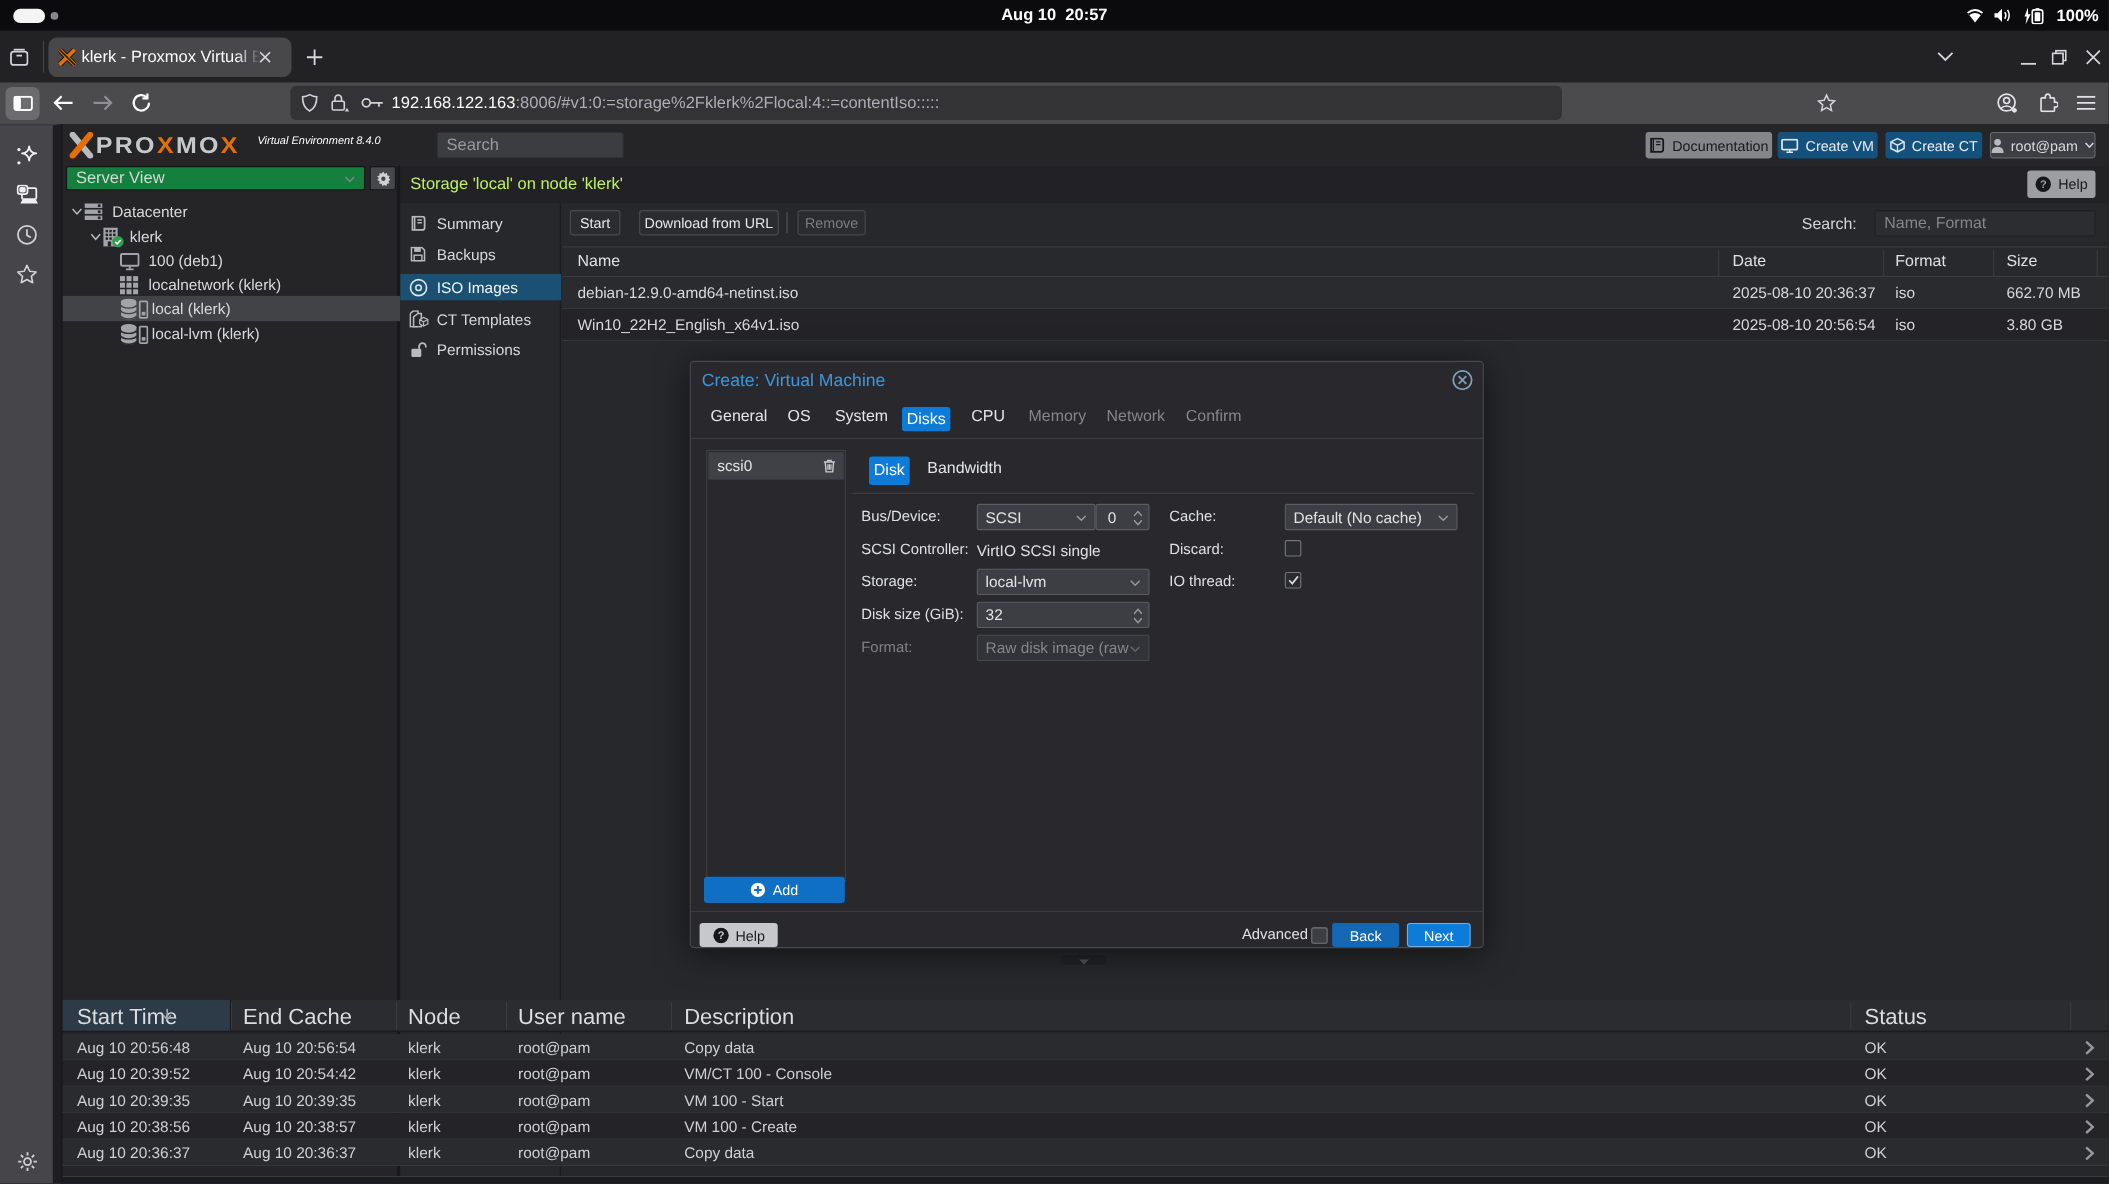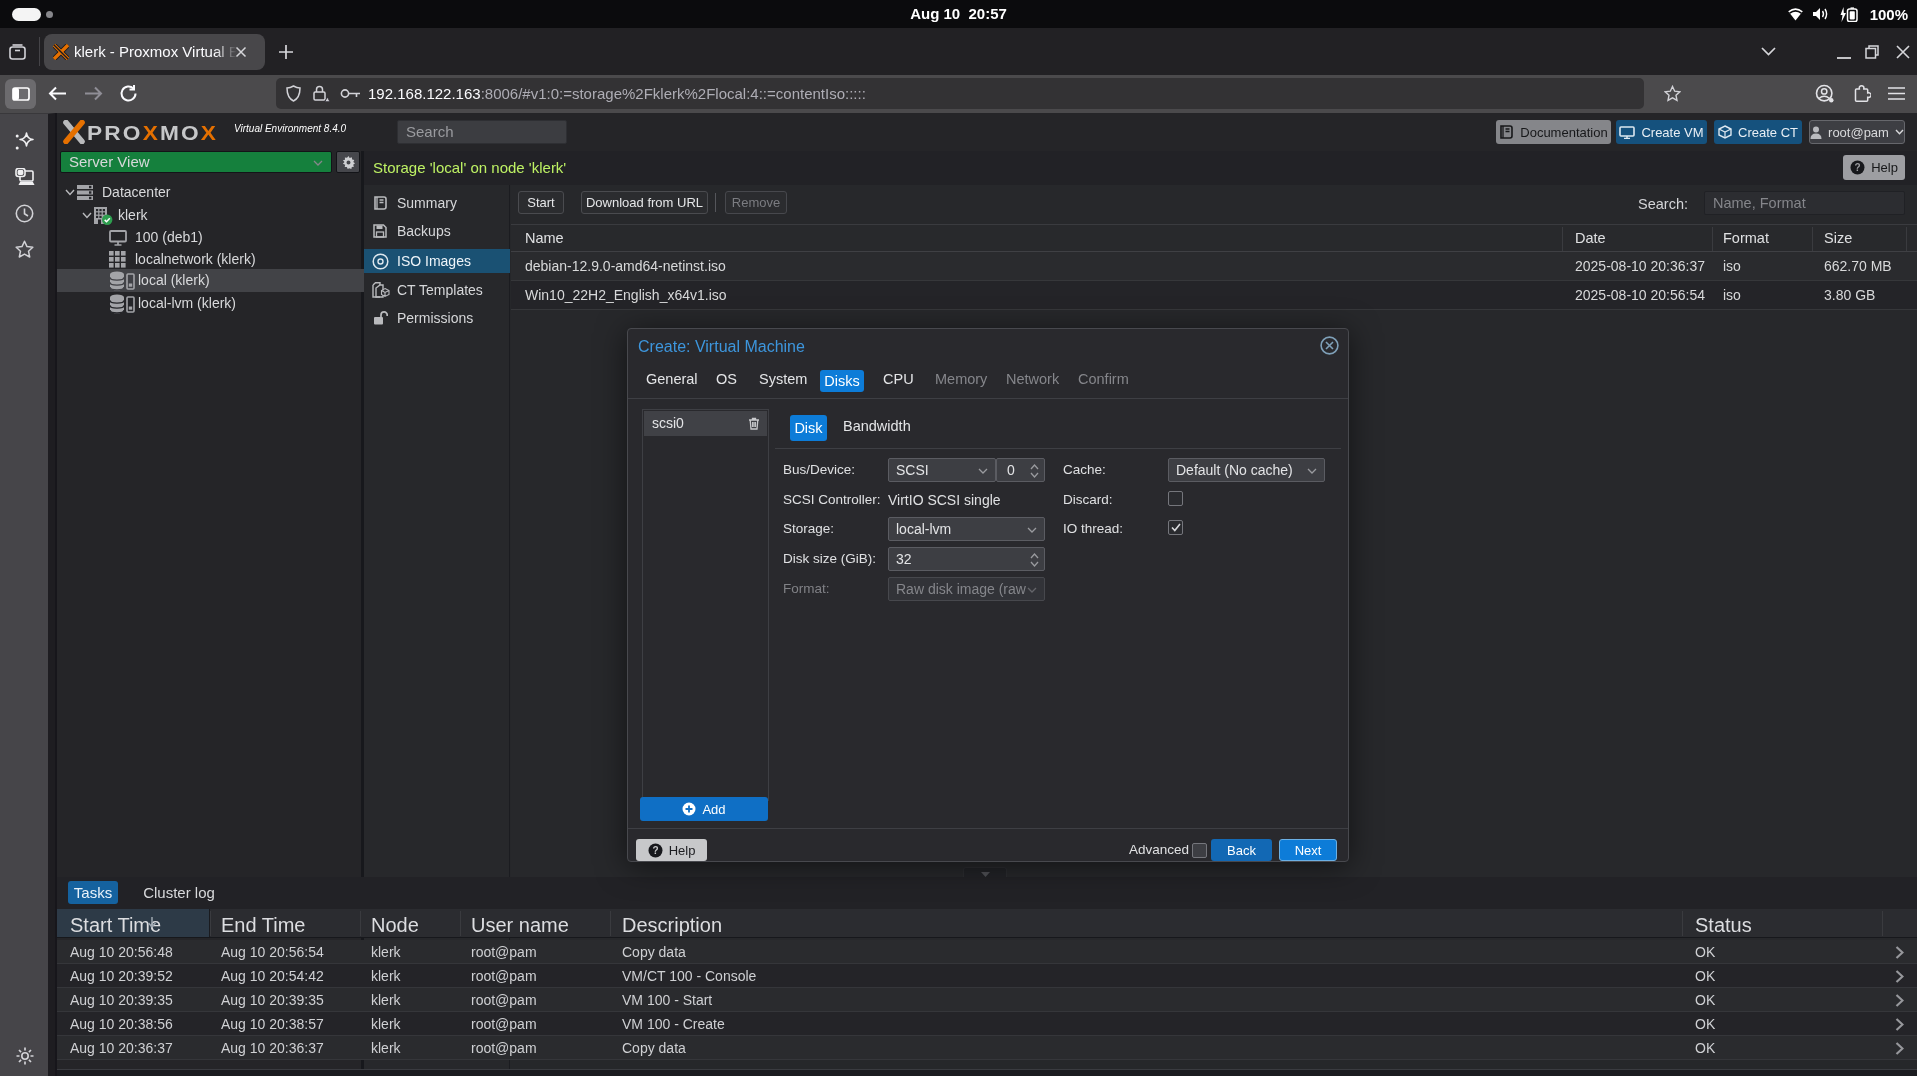--- a/index.html
+++ b/index.html
@@ -19,21 +19,21 @@
 
 
 #tabbar { position:absolute; left:0; top:28px; width:1917px; height:47px; background:#222124; }
 #tabbar .vsep { position:absolute; left:39px; top:9px; width:1px; height:29px; background:#454448; }
 .tab { position:absolute; left:44px; top:6px; width:221px; height:36px; border-radius:8px; background:#48474a; }
 .tab .title { position:absolute; left:30px; top:0; width:166px; height:36px; line-height:36px; font-size:15px; color:#fbfbfe; white-space:nowrap; overflow:hidden; -webkit-mask-image:linear-gradient(90deg,#000 85%,transparent 98%); }
 
 
 #navbar { position:absolute; left:0; top:75px; width:1917px; height:38px; background:#4b4a4c; }
 #navbar .toggle { position:absolute; left:5px; top:4px; width:31px; height:30px; border-radius:6px; background:#6c6b6e; }
-#urlbar { position:absolute; left:276px; top:3px; width:1368px; height:31px; border-radius:5px; background:#333234; }
+#urlbar { position:absolute; left:264px; top:3px; width:1156px; height:31px; border-radius:5px; background:#333234; }
 #urlbar .txt { position:absolute; left:92px; top:0; height:31px; line-height:31px; font-size:15px; color:#fbfbfe; white-space:nowrap; }
 #urlbar .txt span { color:#aeadb5; }
 
 
 #app { position:absolute; left:0; top:113px; width:1703px; height:963px; }
 #strip { position:absolute; left:0; top:0; width:55px; height:963px; background:#464549; border-right:7px solid #1e1d21; border-top:1px solid #39383b; }
 #page { position:absolute; left:55px; top:0; width:1862px; height:963px; background:#26272a; border-left:2px solid #17161b; }
 
 
 #pvehead { position:absolute; left:0; top:0; width:1860px; height:38px; background:#252528; }
@@ -441,32 +441,28 @@
           <div class="c" style="left:1064px">2025-08-10 20:56:54</div>
           <div class="c" style="left:1212px">iso</div>
           <div class="c" style="left:1313px">3.80 GB</div>
         </div>
       </div>
       <div class="abs" style="left:906px;top:754px;width:44px;height:10px;background:#222327;border:1px solid #2c2d31;border-bottom:none;border-radius:3px 3px 0 0">
         <svg class="abs" style="left:17px;top:4px" width="9" height="5" viewBox="0 0 9 5">
             <path d="M0 0 H9 L4.5 5 Z" fill="#515257"></path>
           </svg>
       </div>
-      <div id="btabs">
-        <div class="abs" style="left:11px;top:4px;width:50px;height:23px;background:#15629f;border-radius:3px;color:#e9f2fa;font-size:15px;text-align:center;line-height:23px">Tasks</div>
-        <div class="abs" style="left:80px;top:4px;width:84px;height:23px;color:#d8d9db;font-size:15px;text-align:center;line-height:23px">Cluster log</div>
-      </div>
       <div id="bhead">
         <div class="abs" style="left:0;top:0;width:153px;height:28px;background:#2d3a47;border-right:1px solid #1a1b1f"></div>
         <div class="c abs" style="left:13px;top:5px">Start Time
           <svg class="abs" style="left:77px;top:3px" width="10" height="11" viewBox="0 0 10 11">
               <path d="M5 0 V9 M1.5 6 L5 9.8 L8.5 6" stroke="#9ca6b0" stroke-width="1.5" fill="none"></path>
             </svg>
         </div>
-        <div class="c abs" style="left:164px;top:5px">End Time</div>
+        <div class="c abs" style="left:164px;top:5px">End Cache</div>
         <div class="c abs" style="left:314px;top:5px">Node</div>
         <div class="c abs" style="left:414px;top:5px">User name</div>
         <div class="c abs" style="left:565px;top:5px">Description</div>
         <div class="c abs" style="left:1638px;top:5px">Status</div>
         <div class="sep" style="left:153px"></div>
         <div class="sep" style="left:303px"></div>
         <div class="sep" style="left:403px"></div>
         <div class="sep" style="left:553px"></div>
         <div class="sep" style="left:1625px"></div>
         <div class="sep" style="left:1825px"></div>

